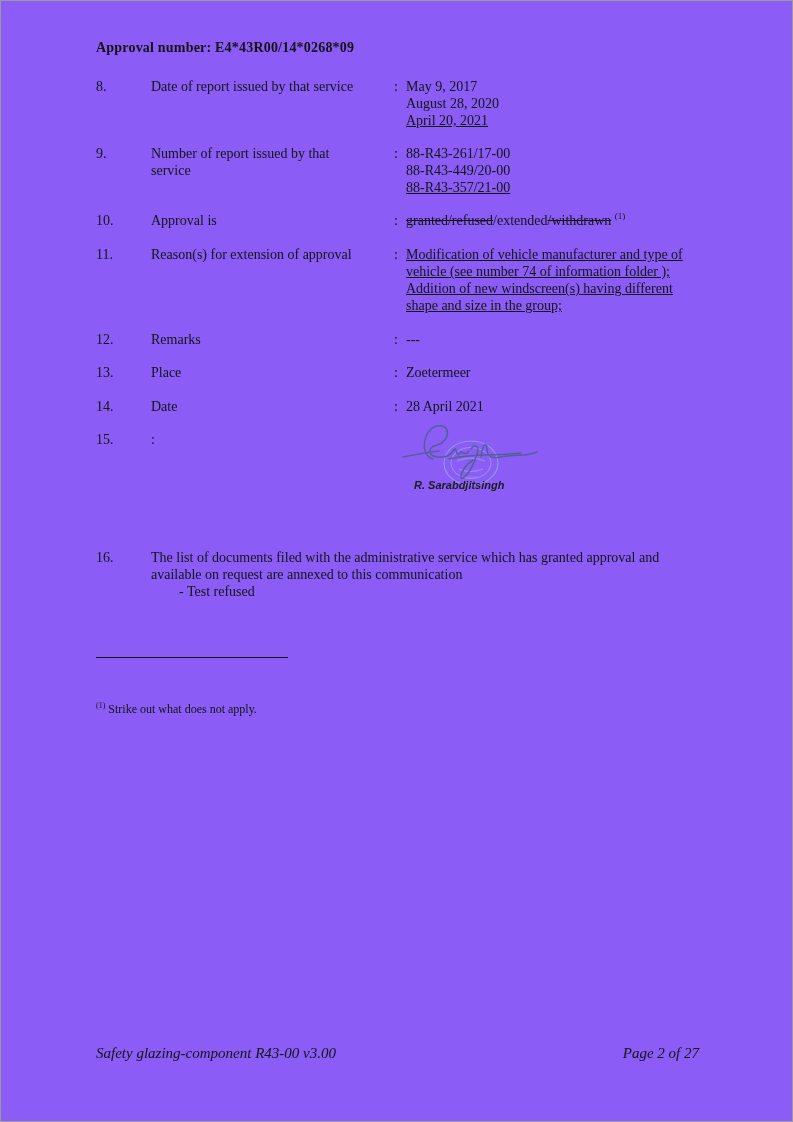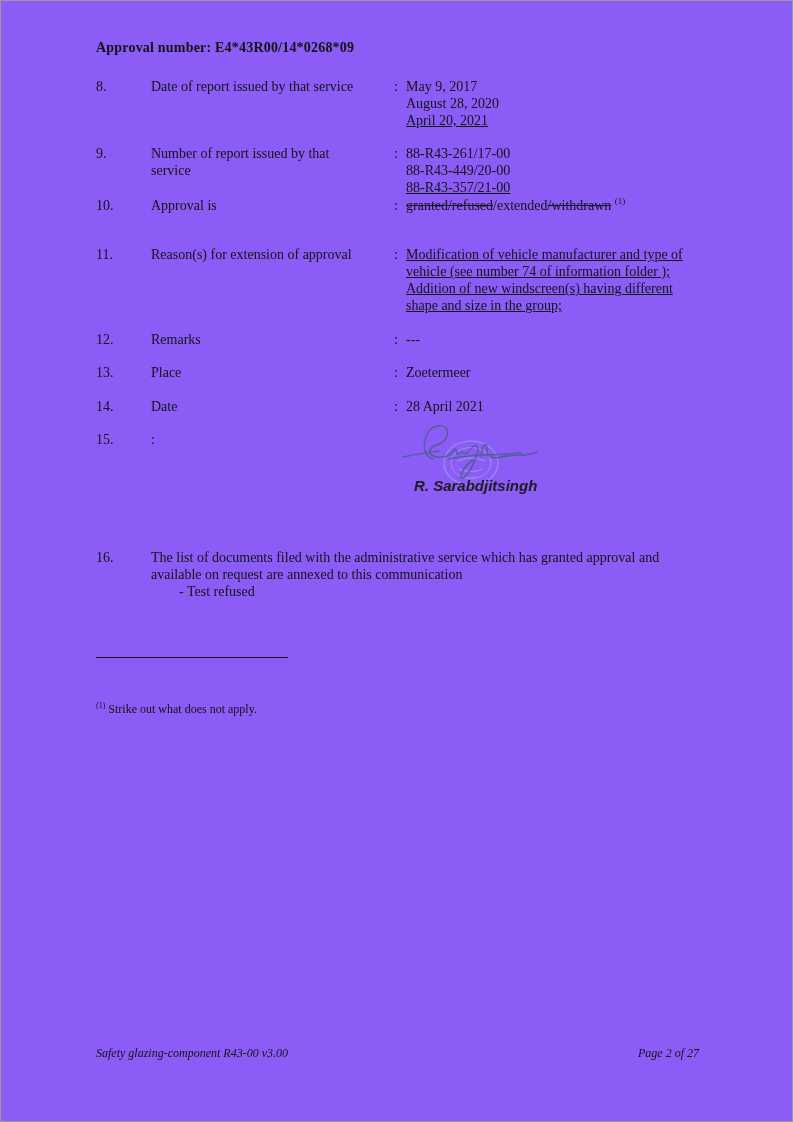--- a/index.html
+++ b/index.html
@@ -50,21 +50,21 @@
     width: 145px;
     height: 80px;
   }
   .sig-name {
     position: absolute;
     left: 15px;
     top: 60px;
     font-family: "Liberation Sans", sans-serif;
     font-style: italic;
     font-weight: bold;
-    font-size: 15px;
+    font-size: 11px;
     color: #1c1c1c;
     white-space: nowrap;
   }
   .footnote-rule {
     position: absolute;
     left: 95px;
     top: 656px;
     width: 192px;
     border-top: 1.5px solid #141414;
   }
@@ -76,21 +76,21 @@
   }
   .footnote sup.ref { font-size: 8px; }
   .footer {
     position: absolute;
     left: 95px;
     right: 93px;
     top: 1044px;
     display: flex;
     justify-content: space-between;
     font-style: italic;
-    font-size: 12px;
+    font-size: 15px;
     gap: 12px;
   }
 </style>
 </head>
 <body>
 
 <div class="page">
 
   <div class="heading">Approval number: E4*43R00/14*0268*09</div>
 
@@ -112,21 +112,21 @@
       <div>service</div>
     </div>
     <div class="colon">:</div>
     <div class="value">
       <div>88-R43-261/17-00</div>
       <div>88-R43-449/20-00</div>
       <div class="u">88-R43-357/21-00</div>
     </div>
   </div>
 
-  <div class="row" style="top:196px">
+  <div class="row" style="top:211px">
     <div class="num">10.</div>
     <div class="label">Approval is</div>
     <div class="colon">:</div>
     <div class="value">
       <span class="strike">granted/refused</span><span>/</span><span>extended</span><span class="strike">/withdrawn</span>
       <sup class="ref">(1)</sup>
     </div>
   </div>
 
   <div class="row" style="top:245px">

